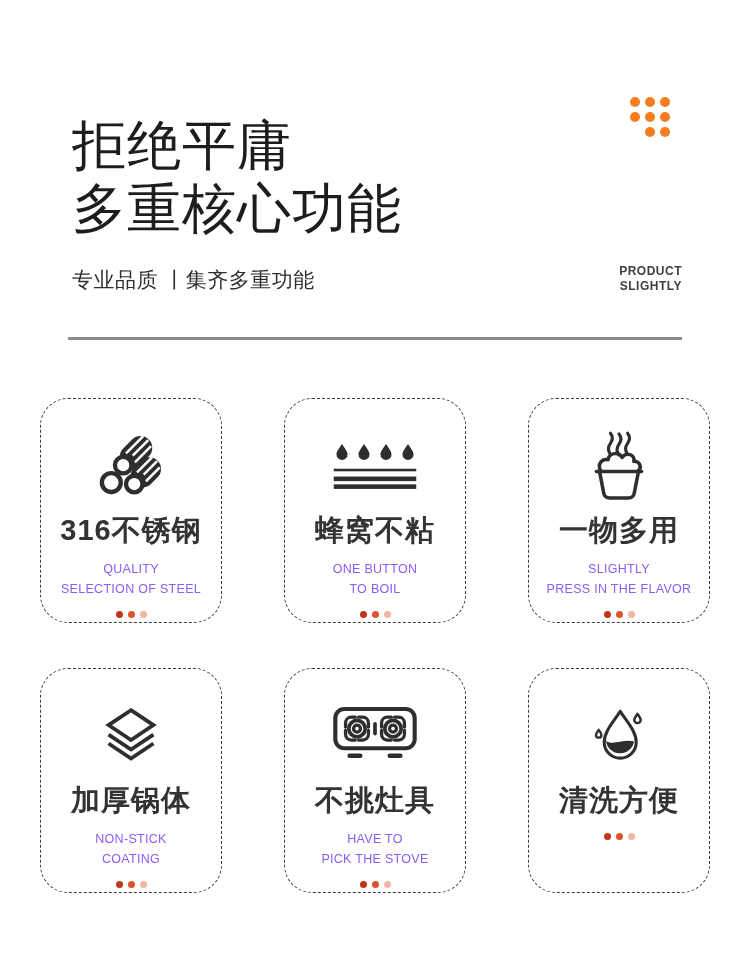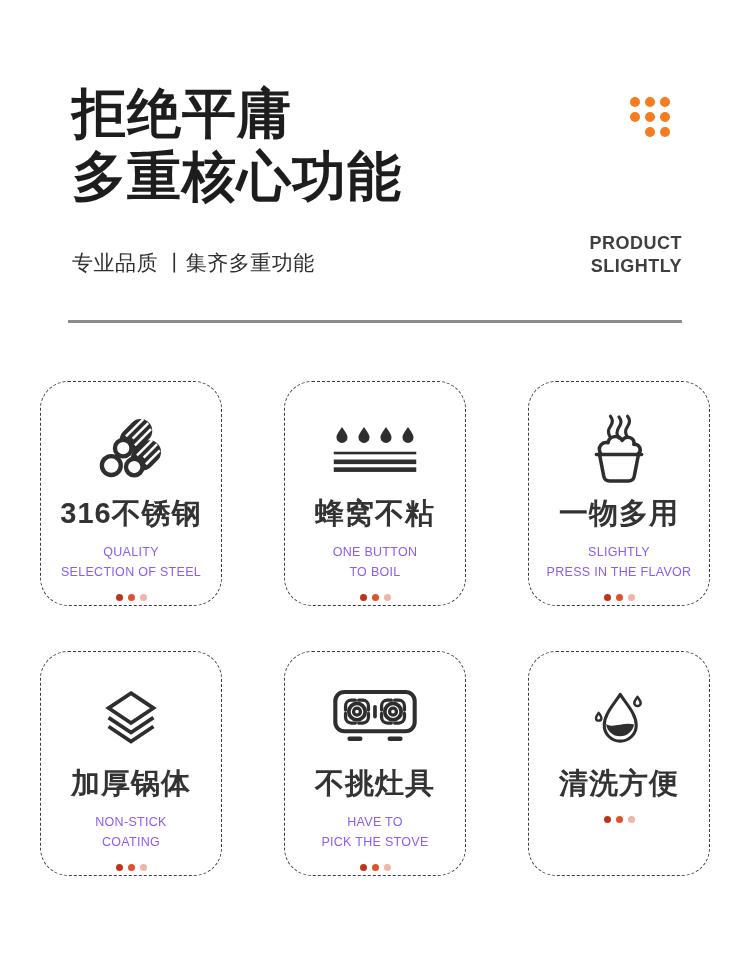--- a/index.html
+++ b/index.html
@@ -6,29 +6,29 @@
     --accent-orange:#f57c1f; --heading:#1d1d1d; --divider:#8b8b8b;
     --icon-ink:#2e2e2e; --card-border:#3c3c3c;
     --dot-strong:#bf3418; --dot-mid:#e0512d; --dot-faint:#f0b5a5;
   }
   *{box-sizing:border-box; margin:0; padding:0;}
   html,body{background:#ffffff;}
   body{width:750px; height:964px; font-family:"Liberation Sans", sans-serif; overflow:hidden;}
   .page{position:relative; width:750px; height:964px; background:#fff;}
 
   .header{padding:82px 68px 0 72px; position:relative;}
-  .main-title{font-size:54px; line-height:1.17; font-weight:700; color:var(--heading); letter-spacing:1px;}
+  .main-title{font-size:54px; line-height:1.17; font-weight:400; color:var(--heading); letter-spacing:1px;margin-top:32px;}
   .dots-grid{position:absolute; top:97px; right:80px; display:grid;
     grid-template-columns:repeat(3,10px); grid-auto-rows:10px; gap:5px;}
   .dots-grid .dot{width:10px; height:10px; border-radius:50%; background:var(--accent-orange);}
   .dots-grid .dot.off{visibility:hidden;}
 
   .sub-row{display:flex; justify-content:space-between; align-items:flex-end; margin-top:24px;}
   .sub-left{font-size:21px; color:#2f2f2f; letter-spacing:0.5px;}
-  .sub-right{text-align:right; font-size:18px; font-weight:700; color:#3f3f3f;
+  .sub-right{text-align:right; font-size:12px; font-weight:700; color:#3f3f3f;
     line-height:1.25; letter-spacing:0.5px;}
 
   .divider{margin:43px 68px 0; height:3px; background:var(--divider);}
 
   .cards{display:grid; grid-template-columns:repeat(3,1fr); column-gap:62px; row-gap:45px;
     padding:0 40px; margin-top:58px;}
   .card{height:225px; border:1.5px dashed var(--card-border); border-radius:28px;
     display:flex; flex-direction:column; align-items:center; padding-top:26px; background:#fff;}
   .icon-box{height:82px; display:flex; align-items:center; justify-content:center; color:var(--icon-ink);}
   .card-title{margin-top:4px; font-size:29px; font-weight:700; color:#333; letter-spacing:1px; white-space:nowrap;}

